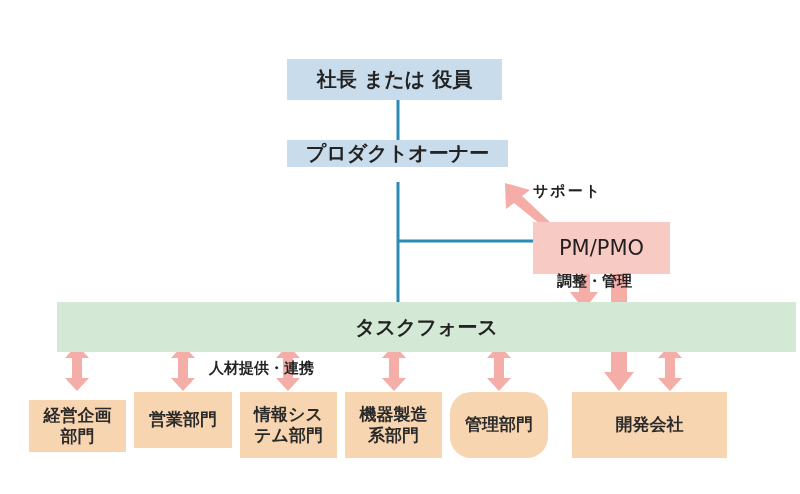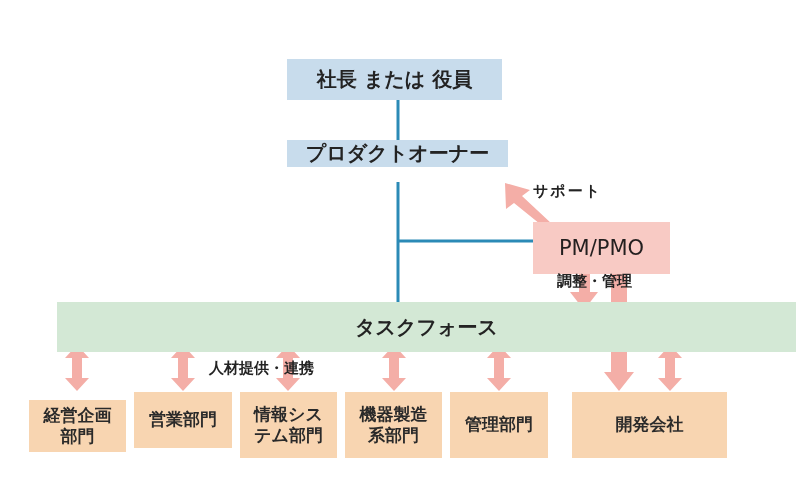--- a/index.html
+++ b/index.html
@@ -70,18 +70,18 @@
   <span style="white-space:pre-line;">営業部門</span>
 </div>
 <div class="box orange" style="left:240px; top:392px; width:97px; height:66px;">
   <span style="white-space:pre-line;">情報シス
 テム部門</span>
 </div>
 <div class="box orange" style="left:345px; top:392px; width:97px; height:66px;">
   <span style="white-space:pre-line;">機器製造
 系部門</span>
 </div>
-<div class="box orange" style="left:450px; top:392px; width:98px; height:66px;">
+<div class="box orange" style="left:450px; top:392px; width:98px; height:66px;border-radius:21px;">
   <span style="white-space:pre-line;">管理部門</span>
 </div>
 <div class="box orange" style="left:572px; top:392px; width:155px; height:66px;">
   <span style="white-space:pre-line;">開発会社</span>
 </div>
 
 </body></html>

